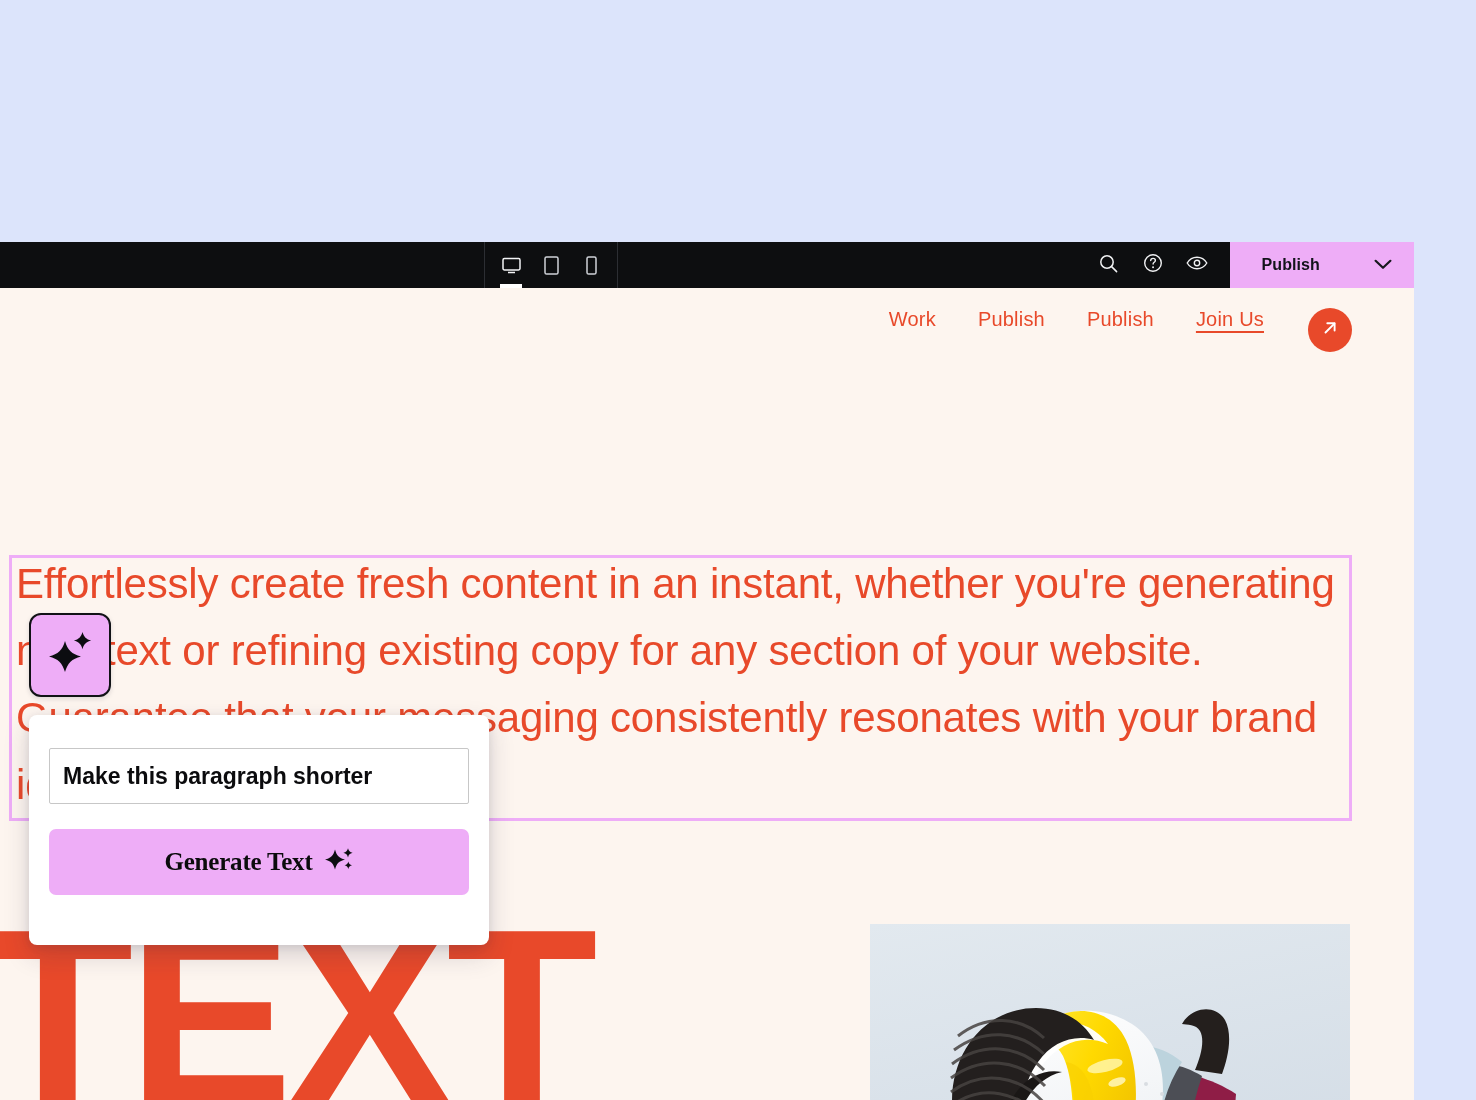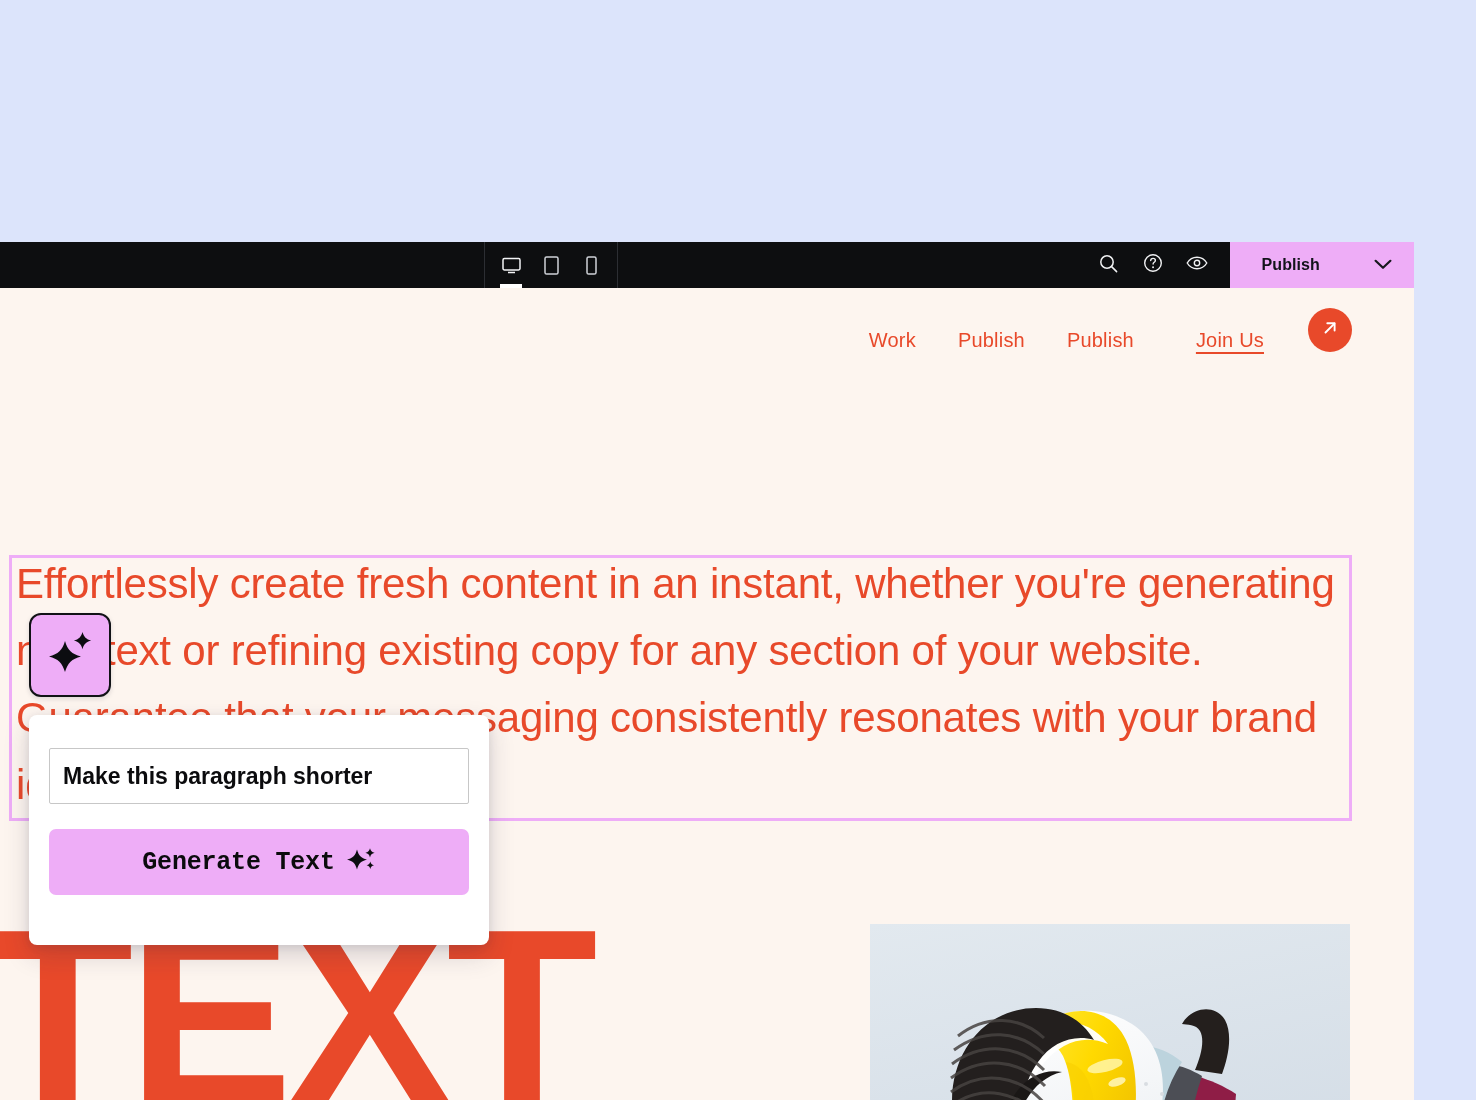--- a/index.html
+++ b/index.html
@@ -124,35 +124,34 @@
     background: #fdf5ef;
     overflow: hidden;
   }
 
   
   #site-nav {
     position: absolute;
     top: 20px;
     right: 62px;
     display: flex;
-    align-items: flex-end;
+    align-items: flex-start;
     gap: 42px;
   }
   .nav-link {
     font-size: 20px;
     color: #e8492a;
     letter-spacing: 0.2px;
     cursor: pointer;
     white-space: nowrap;
   }
   .nav-link.underlined {
     text-decoration: underline;
     text-underline-offset: 5px;
     text-decoration-thickness: 1.5px;
-    margin-left: 20px;
   }
   #nav-cta {
     width: 44px;
     height: 44px;
     border-radius: 50%;
     background: #e8492a;
     display: flex;
     align-items: center;
     justify-content: center;
     margin-left: 2px;
@@ -255,21 +254,21 @@
     width: 100%;
     height: 66px;
     border: none;
     border-radius: 7px;
     background: #eeadf7;
     display: flex;
     align-items: center;
     justify-content: center;
     gap: 11px;
     cursor: pointer;
-    font-family: Liberation Mono, monospace;
+    font-family: Liberation Serif, serif;
     text-align: center;
   }
   #generate-text-label {
     font-size: 25px;
     font-weight: bold;
     color: #0b0b0d;
     letter-spacing: -0.2px;
   }
 </style>
 </head>

